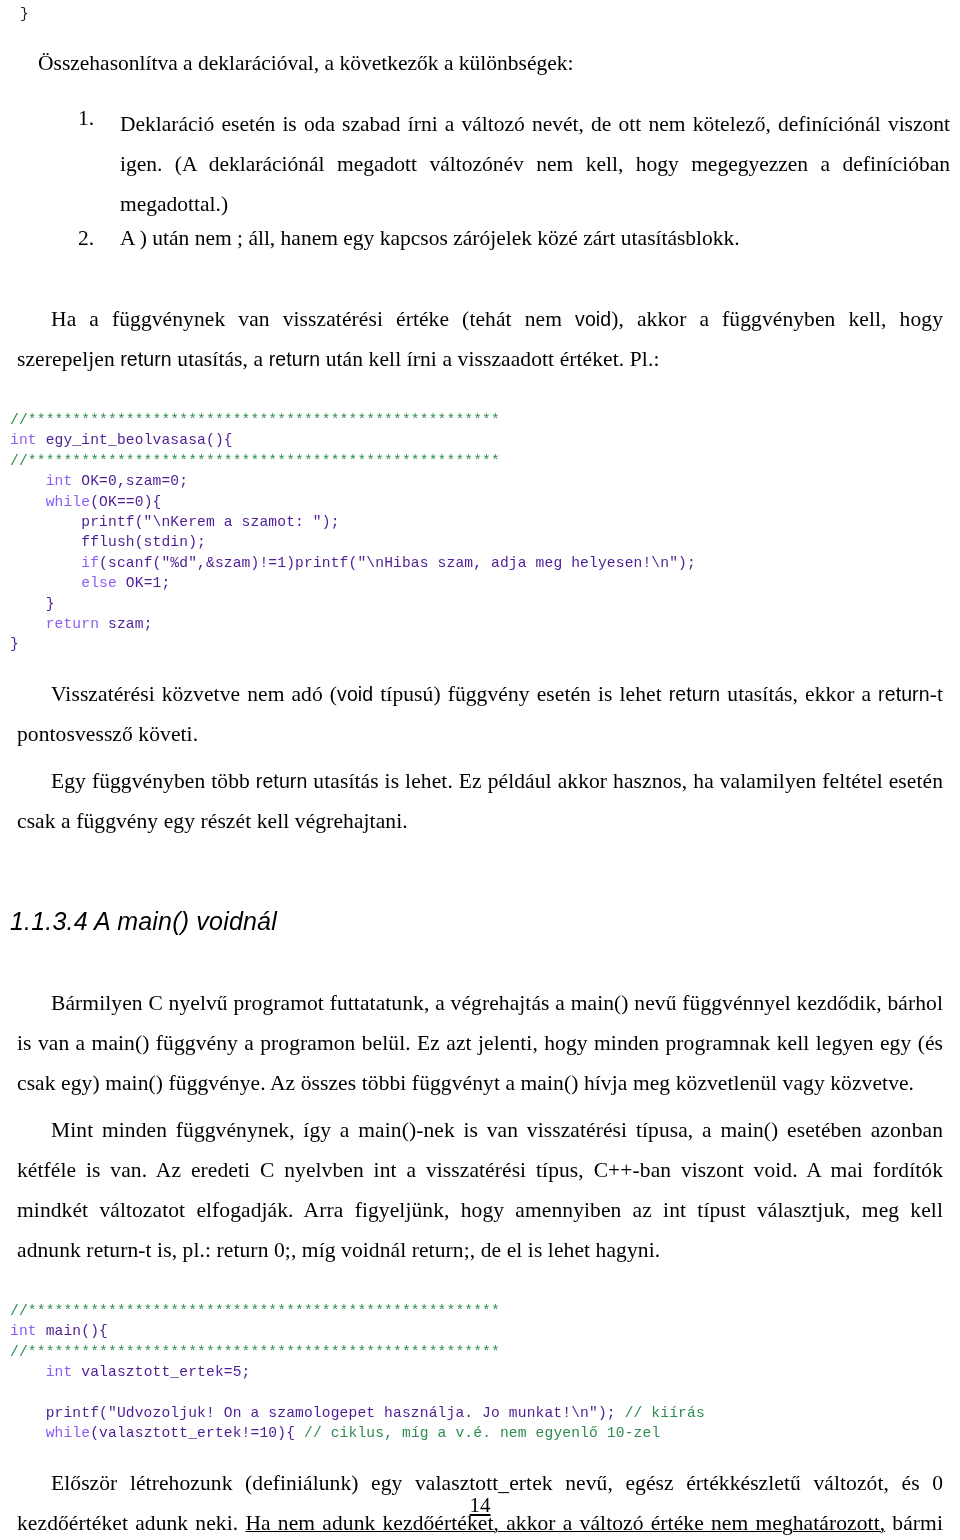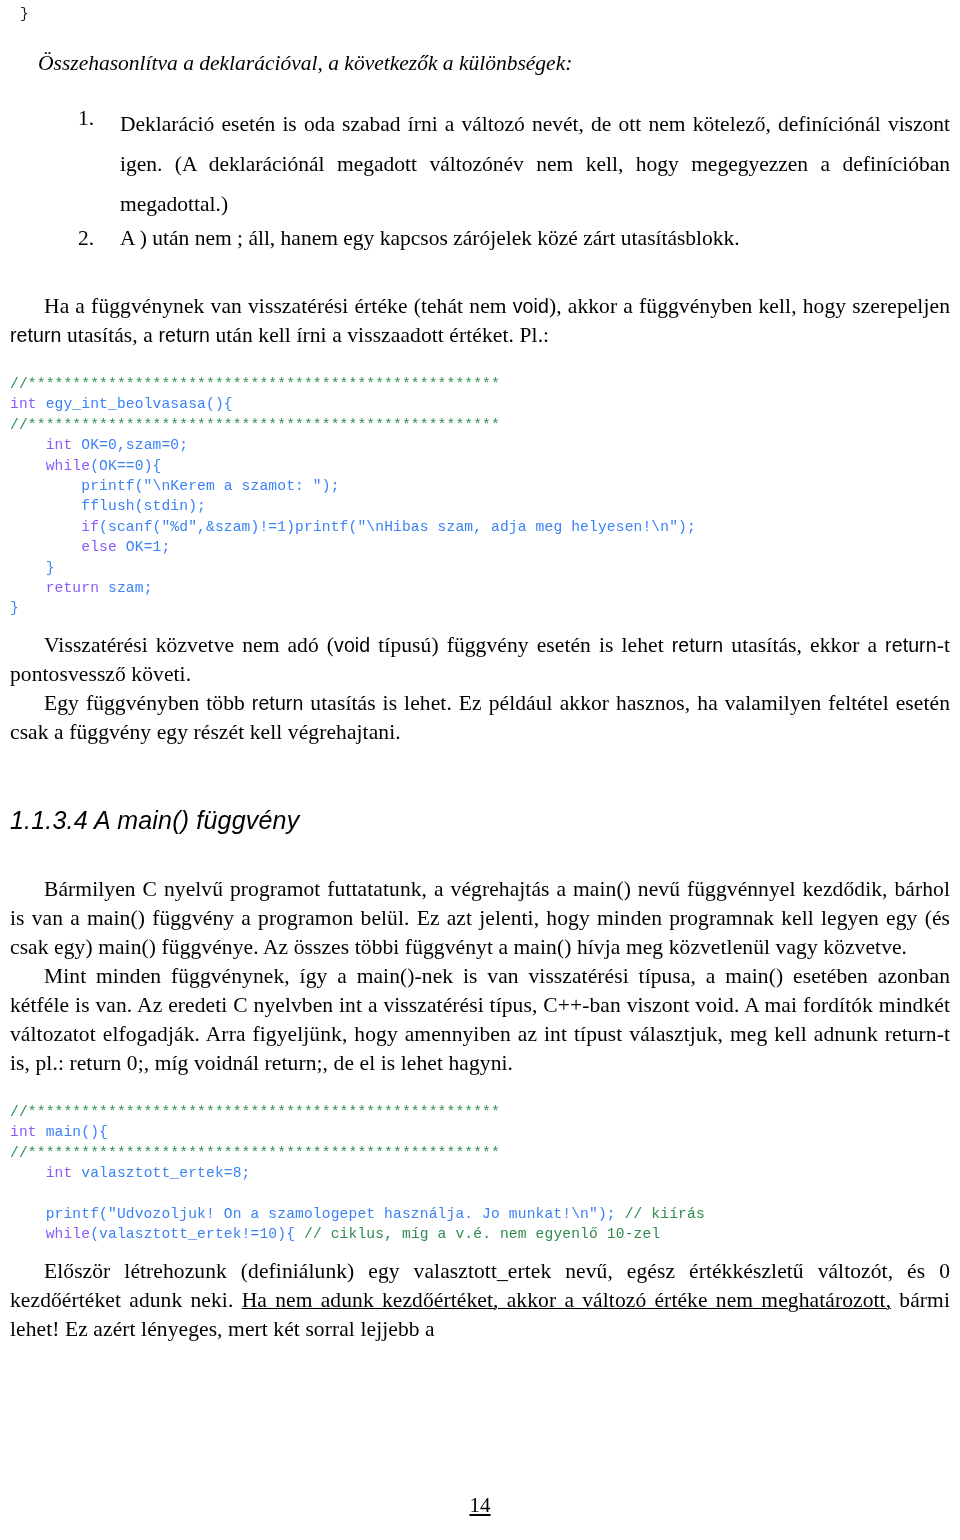--- a/index.html
+++ b/index.html
@@ -29,34 +29,33 @@
   .prev-brace {
     font-family: "Liberation Mono", "DejaVu Sans Mono", monospace;
     font-size: 14.5px;
     line-height: 17px;
     color: #1a1a1a;
     margin: 0 0 26px 10px;
   }
 
   .para {
     font-size: 21.5px;
-    line-height: 29px;
+    line-height: 40px;
     text-align: justify;
-    margin: 0;
+    margin: 7px;
     color: #000000;
     letter-spacing: 0.1px;
   }
   .para.indent { text-indent: 34px; }
 
   .lead {
     font-size: 21.5px;
     line-height: 28.5px;
     margin: 0 0 2px 28px;
     text-align: left;
-    font-style: italic;
   }
 
   
   ol.numlist {
     margin: 0;
     padding: 0;
     list-style: none;
   }
   ol.numlist > li {
     position: relative;
@@ -107,21 +106,21 @@
     font-size: 14.6px;
     line-height: 20.4px;
     margin: 0;
     padding: 0;
     white-space: pre;
     color: #262626;
     letter-spacing: 0.15px;
   }
   .cm  { color: #2c8c4e; }              
   .kw  { color: #8b5cf6; }              
-  .pl  { color: #3b82f6; }              
+  .pl  { color: #4c1d95; }              
 
   
   .ul { text-decoration: underline; text-decoration-thickness: 1px; }
 
   
   .sp-sm { height: 12px; }
   .sp-md { height: 24px; }
   .sp-lg { height: 40px; }
   .sp-xl { height: 58px; }
 
@@ -178,33 +177,33 @@
 <span class="pl">}</span></pre>
 
     <div class="sp-sm"></div>
 
     <p class="para indent"><span>Visszatérési közvetve nem adó (</span><span class="sans">void</span><span> típusú) függvény esetén is lehet </span><span class="sans">return</span><span> utasítás, ekkor a </span><span class="sans">return</span><span>-t pontosvessző követi.</span></p>
 
     <p class="para indent"><span>Egy függvényben több </span><span class="sans">return</span><span> utasítás is lehet. Ez például akkor hasznos, ha valamilyen feltétel esetén csak a függvény egy részét kell végrehajtani.</span></p>
 
     <div class="sp-xl"></div>
 
-    <h2 class="heading">1.1.3.4 A main() függvény</h2>
+    <h2 class="heading">1.1.3.4 A main() voidnál</h2>
 
     <div class="sp-lg"></div>
 
     <p class="para indent">Bármilyen C nyelvű programot futtatatunk, a végrehajtás a main() nevű függvénnyel kezdődik, bárhol is van a main() függvény a programon belül. Ez azt jelenti, hogy minden programnak kell legyen egy (és csak egy) main() függvénye. Az összes többi függvényt a main() hívja meg közvetlenül vagy közvetve.</p>
     <p class="para indent">Mint minden függvénynek, így a main()-nek is van visszatérési típusa, a main() esetében azonban kétféle is van. Az eredeti C nyelvben int a visszatérési típus, C++-ban viszont void. A mai fordítók mindkét változatot elfogadják. Arra figyeljünk, hogy amennyiben az int típust választjuk, meg kell adnunk return-t is, pl.: return 0;, míg voidnál return;, de el is lehet hagyni.</p>
 
     <div class="sp-md"></div>
 
     <pre class="code" id="code2"><span class="cm">//*****************************************************</span>
 <span class="kw">int</span><span class="pl"> main(){</span>
 <span class="cm">//*****************************************************</span>
-<span class="pl">    </span><span class="kw">int</span><span class="pl"> valasztott_ertek=8;</span>
+<span class="pl">    </span><span class="kw">int</span><span class="pl"> valasztott_ertek=5;</span>
 <span class="pl"></span>
 <span class="pl">    printf("Udvozoljuk! On a szamologepet használja. Jo munkat!\n"); </span><span class="cm">// kiírás</span>
 <span class="pl">    </span><span class="kw">while</span><span class="pl">(valasztott_ertek!=10){ </span><span class="cm">// ciklus, míg a v.é. nem egyenlő 10-zel</span></pre>
 
     <div class="sp-sm"></div>
 
     <p class="para indent"><span>Először létrehozunk (definiálunk) egy valasztott_ertek nevű, egész értékkészletű változót, és 0 kezdőértéket adunk neki. </span><span class="ul">Ha nem adunk kezdőértéket, akkor a változó értéke nem meghatározott,</span><span> bármi lehet! Ez azért lényeges, mert két sorral lejjebb a</span></p>
 
   </div>
 

